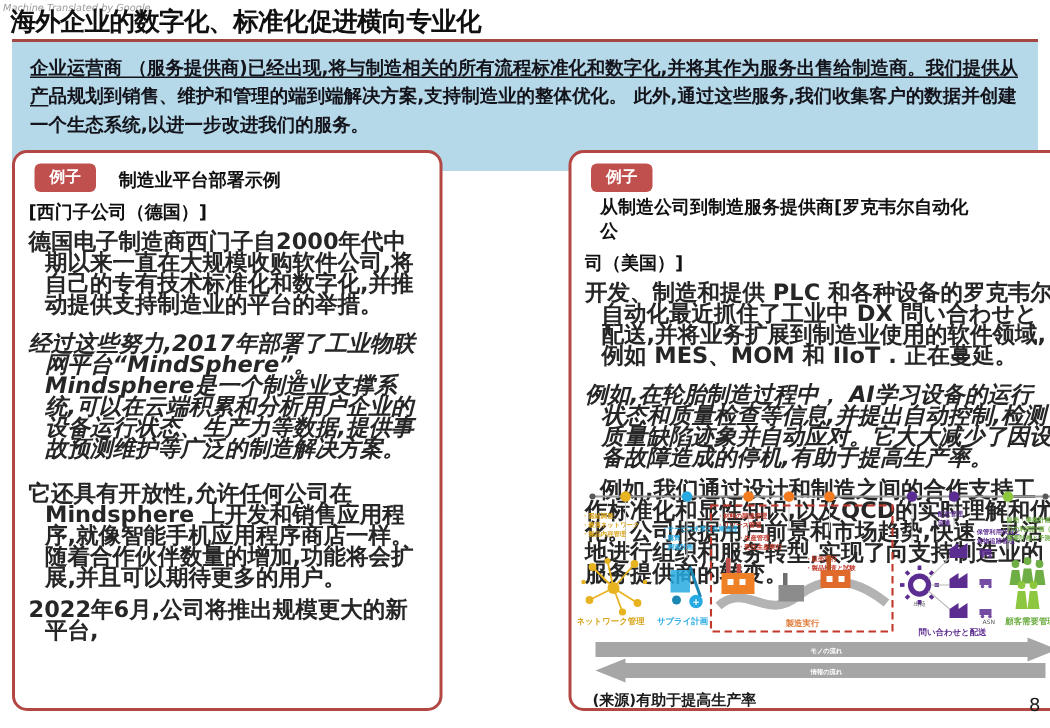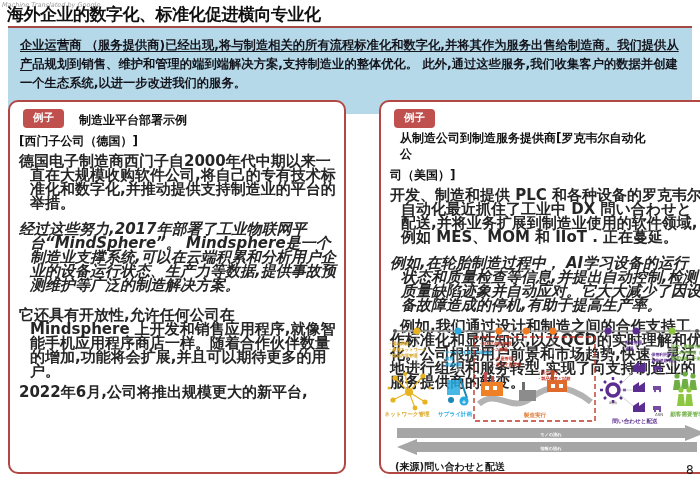--- a/index.html
+++ b/index.html
@@ -10,21 +10,21 @@
   .slide-title { position:absolute; top:3px; left:7px; font-size:17px; font-weight:bold; color:#101010;
     letter-spacing:-0.5px; z-index:2; white-space:nowrap; }
 
   .intro-box { position:absolute; left:8px; top:26px; width:684px; height:88px; background:#b5d9e8;
     border-top:2px solid #a34843; padding:8px 10px 6px 12px; font-size:12.3px; font-weight:bold;
     color:#14141c; line-height:19px; }
   .intro-box .u { text-decoration:underline; text-underline-offset:2px; }
 
   .panel { position:absolute; top:100px; height:374px; background:#fff; border:2px solid #b24743;
     border-radius:10px; }
-  .panel-left  { left:8px;   width:338px; }
+  .panel-left  { left:8px;   width:287px; }
   .panel-right { left:379px; width:334px; }
   .panel-body { padding:7px 8px 0 9px; }
 
   .badge { display:inline-block; background:#c0504d; color:#fff; font-size:10.5px; font-weight:bold;
     padding:2px 10px 3px; border-radius:4px; vertical-align:top; margin-left:4px; }
   .panel-title { display:inline-block; font-size:12px; font-weight:bold; color:#111; margin-left:10px;
     margin-top:2px; max-width:255px; line-height:16px; }
   .panel-subtitle { font-size:12px; font-weight:bold; color:#111; margin:5px 0 4px; }
 
   .para { font-size:15px; font-weight:600; color:#262626; line-height:14px;
@@ -236,16 +236,16 @@
       </g>
       <text class="stage c-green" x="302" y="92" text-anchor="middle">顧客需要管理</text>
 
       <polygon class="arrow" points="12,104 300,104 300,101 320,109 300,117 300,114 12,114"></polygon>
       <text class="arrow-label" x="166" y="111.5" text-anchor="middle">モノの流れ</text>
       <polygon class="arrow" points="312,118 32,118 32,115 12,123 32,131 32,128 312,128"></polygon>
       <text class="arrow-label" x="166" y="125.5" text-anchor="middle">情報の流れ</text>
     </svg>
   </div>
 
-  <div class="diagram-caption">(来源)問い合わせと配送</div>
+  <div class="diagram-caption">(来源)有助于提高生产率</div>
 </div>
 
 <div class="page-number">8</div>
 
 </body></html>

